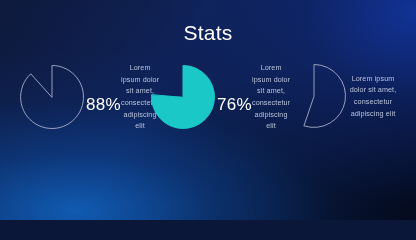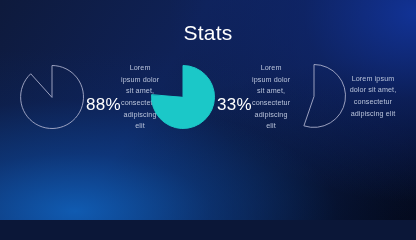--- a/index.html
+++ b/index.html
@@ -108,21 +108,21 @@
       <div class="stat-value">88%</div>
       <div class="stat-desc">Lorem ipsum dolor sit amet, consectetur adipiscing elit</div>
     </div>
 
     <div class="stat-col">
       <div class="chart-wrap">
         <svg viewBox="0 0 68 68">
           <path id="pie-path-1" d="M 34 34 L 34.00 2.50 A 31.5 31.5 0 1 1 2.56 32.02 Z" fill="#1BC8C8" stroke="#1BC8C8" stroke-width="1" stroke-linejoin="round" stroke-linecap="round"></path>
         </svg>
       </div>
-      <div class="stat-value">33%</div>
+      <div class="stat-value">76%</div>
       <div class="stat-desc">Lorem ipsum dolor sit amet, consectetur adipiscing elit</div>
     </div>
 
     <div class="stat-col">
       <div class="chart-wrap">
         <svg viewBox="0 0 68 68">
           <path id="pie-path-2" d="M 34 34 L 34.00 2.50 A 31.5 31.5 0 1 1 24.27 63.96 Z" fill="none" stroke="#A9AECB" stroke-width="0.9" stroke-linejoin="round" stroke-linecap="round"></path>
         </svg>
       </div>
       <div class="stat-desc">Lorem ipsum dolor sit amet, consectetur adipiscing elit</div>

